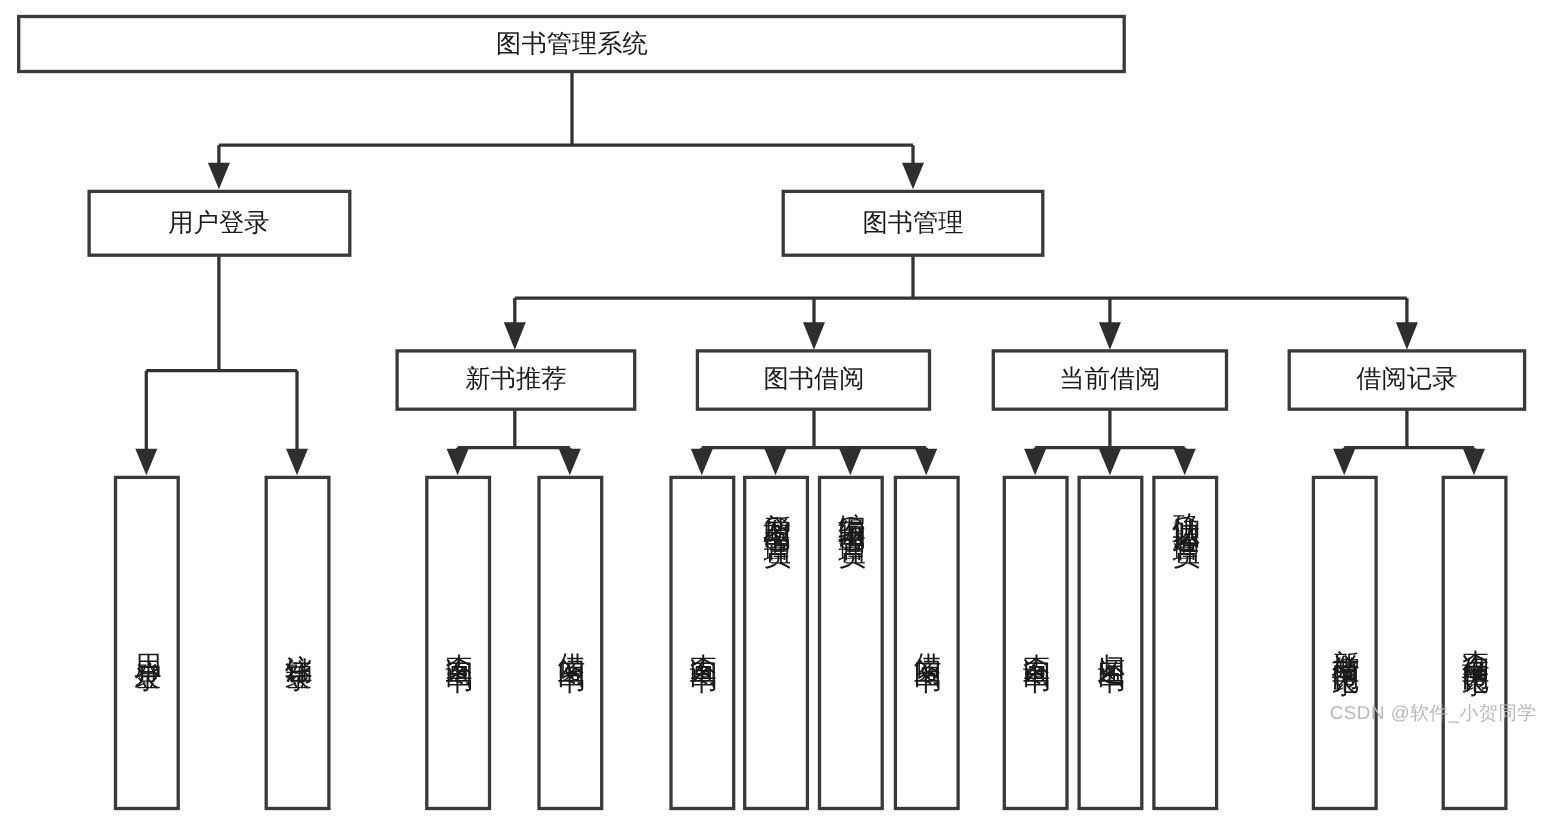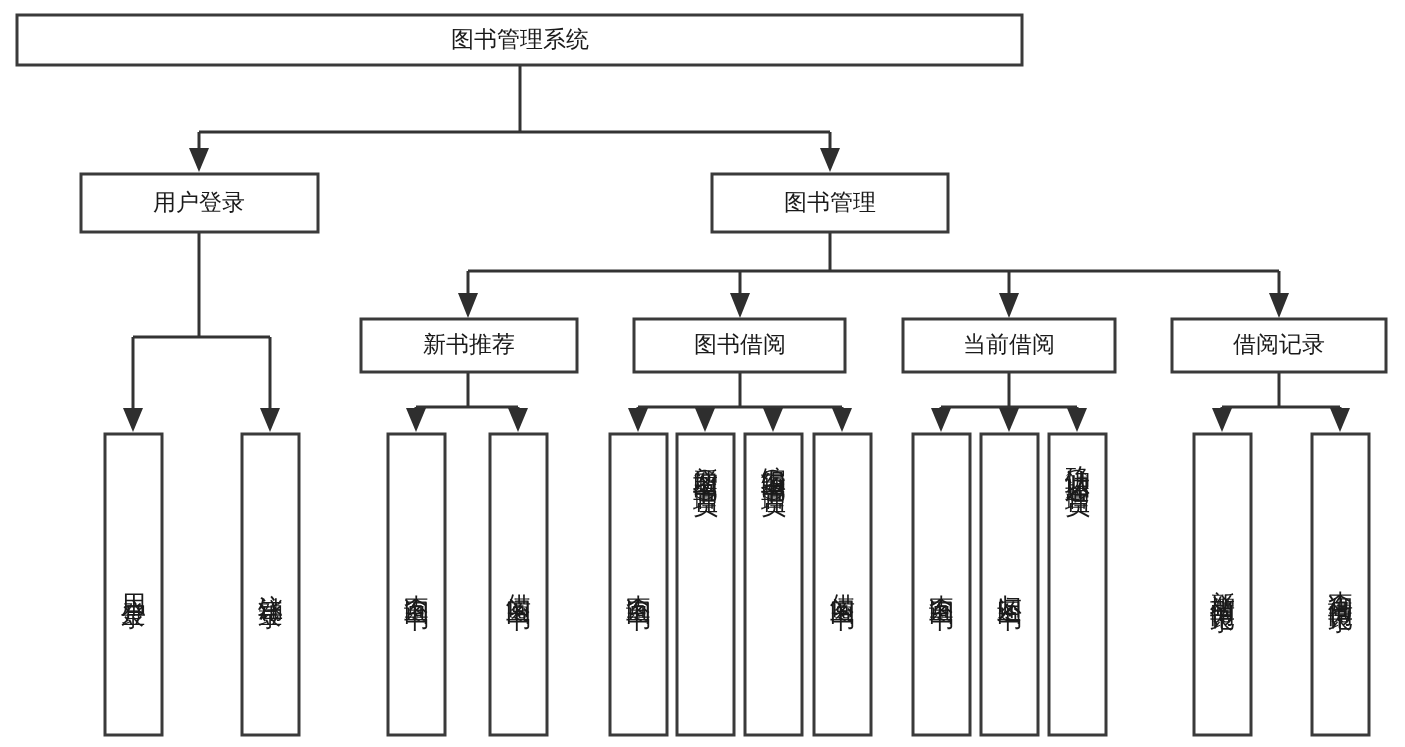--- a/index.html
+++ b/index.html
@@ -248,13 +248,14 @@
       <text class="leaf-label" x="1223" y="582">新增借阅记录</text>
     </g>
 
     <g>
       <rect class="node-box-leaf" x="1312" y="434" width="57" height="301"></rect>
       <text class="leaf-label" x="1341" y="582">查询借阅记录</text>
     </g>
 
   </svg>
 
+  <div class="watermark">CSDN @软件_小贺同学</div>
 </div>
 
 </body></html>

